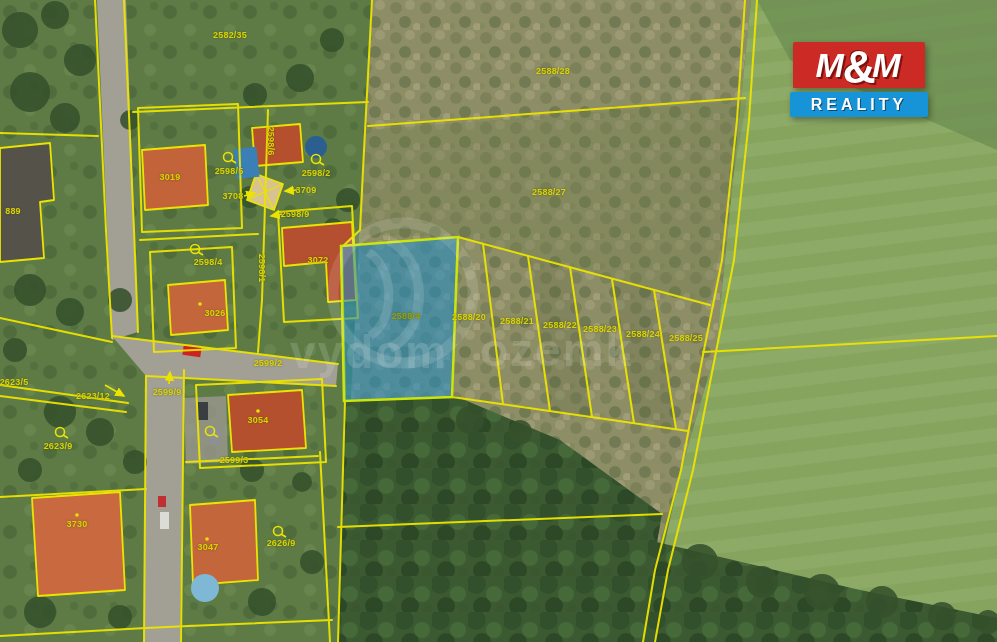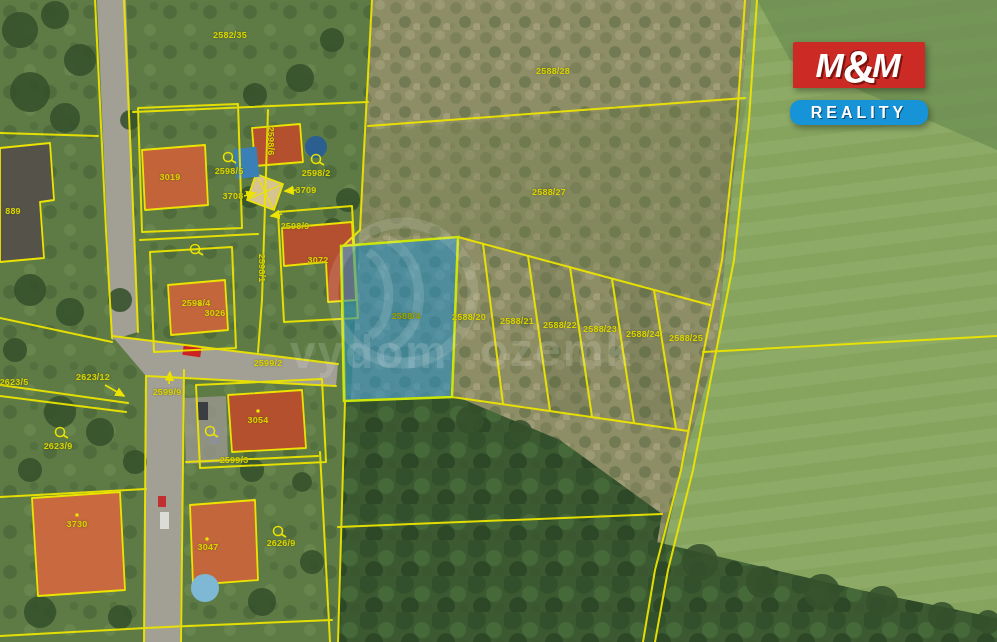--- a/index.html
+++ b/index.html
@@ -29,22 +29,22 @@
     color:#fff;font-size:34px;font-weight:bold;font-style:italic;line-height:1;
     letter-spacing:2px;text-shadow:2px 2px 0 #7e120d;
   }
   .logo-top .amp{
     position:absolute;left:50%;top:50%;transform:translate(-50%,-46%);
     color:#fff;font-size:46px;font-weight:bold;line-height:1;
     text-shadow:2px 2px 0 #7e120d, -1px -1px 0 #7e120d;
     z-index:2;
   }
   .logo-bottom{
-    height:25px;margin:12px -3px;display:flex;align-items:center;justify-content:center;
-    border-radius:10px;
+    height:25px;margin:4px -3px;display:flex;align-items:center;justify-content:center;
+    border-radius:2px;
   }
   .logo-bottom .rl{
     color:#fff;font-size:16px;font-weight:bold;letter-spacing:4px;line-height:1;
     text-shadow:1px 1px 0 #0a4a6e;
   }
   
   .wm-text{
     fill:#ffffff;opacity:.14;font-family:"Liberation Sans",sans-serif;
     font-size:46px;font-weight:bold;letter-spacing:2px;
   }
@@ -269,27 +269,27 @@
   <div id="labels-layer">
       <div class="plabel" style="left: 230px; top: 35px;">2582/35</div>
       <div class="plabel" style="left: 553px; top: 71px;">2588/28</div>
       <div class="plabel" style="left: 549px; top: 192px;">2588/27</div>
       <div class="plabel" style="left: 316px; top: 173px;">2598/2</div>
       <div class="plabel" style="left: 170px; top: 177px;">3019</div>
       <div class="plabel" style="left: 229px; top: 171px;">2598/5</div>
       <div class="plabel" style="left: 271px; top: 141px; transform: translate(-50%, -50%) rotate(90deg);">2598/6</div>
       <div class="plabel" style="left: 306px; top: 190px;">3709</div>
       <div class="plabel" style="left: 233px; top: 196px;">3708</div>
-      <div class="plabel" style="left: 295px; top: 214px; margin-top: 12px;">2598/9</div>
-      <div class="plabel" style="left: 196px; top: 262px; margin-top: 41px;">2598/4</div>
+      <div class="plabel" style="left: 295px; top: 214px;">2598/9</div>
+      <div class="plabel" style="left: 208px; top: 262px;">2598/4</div>
       <div class="plabel" style="left: 318px; top: 260px;">3072</div>
       <div class="plabel" style="left: 200px; top: 313px; padding-left: 30px;">3026</div>
       <div class="plabel" style="left: 262px; top: 268px; transform: translate(-50%, -50%) rotate(90deg);">2598/1</div>
       <div class="plabel" style="left: 268px; top: 363px;">2599/2</div>
-      <div class="plabel" style="left: 93px; top: 377px;">2623/12</div>
+      <div class="plabel" style="left: 93px; top: 396px;">2623/12</div>
       <div class="plabel" style="left: 58px; top: 446px;">2623/9</div>
       <div class="plabel" style="left: 14px; top: 382px;">2623/5</div>
       <div class="plabel" style="left: 167px; top: 392px;">2599/9</div>
       <div class="plabel" style="left: 208px; top: 460px; margin-left: 26px;">2599/3</div>
       <div class="plabel" style="left: 258px; top: 420px;">3054</div>
       <div class="plabel" style="left: 77px; top: 524px;">3730</div>
       <div class="plabel" style="left: 208px; top: 547px;">3047</div>
       <div class="plabel" style="left: 281px; top: 543px;">2626/9</div>
       <div class="plabel" style="left: 13px; top: 211px;">889</div>
       <div class="plabel" style="left: 406px; top: 316px; color: rgb(152, 163, 0);">2588/4</div>

